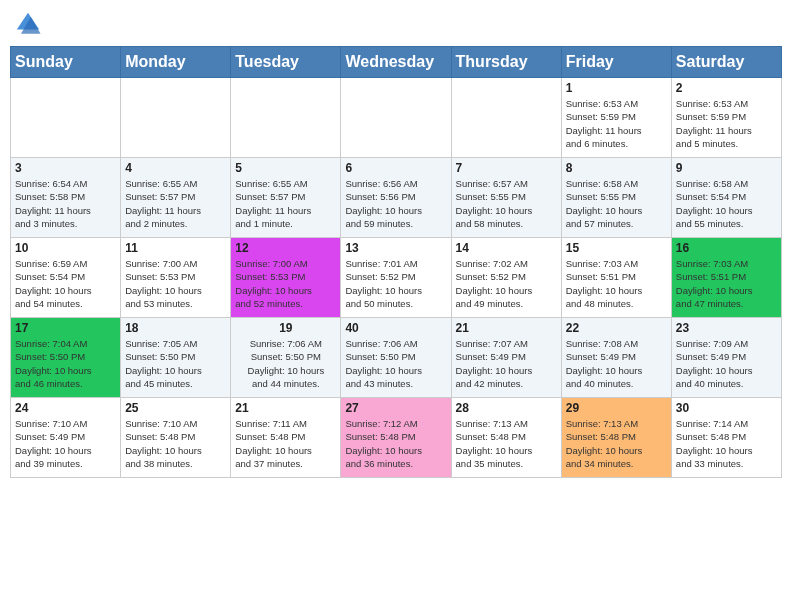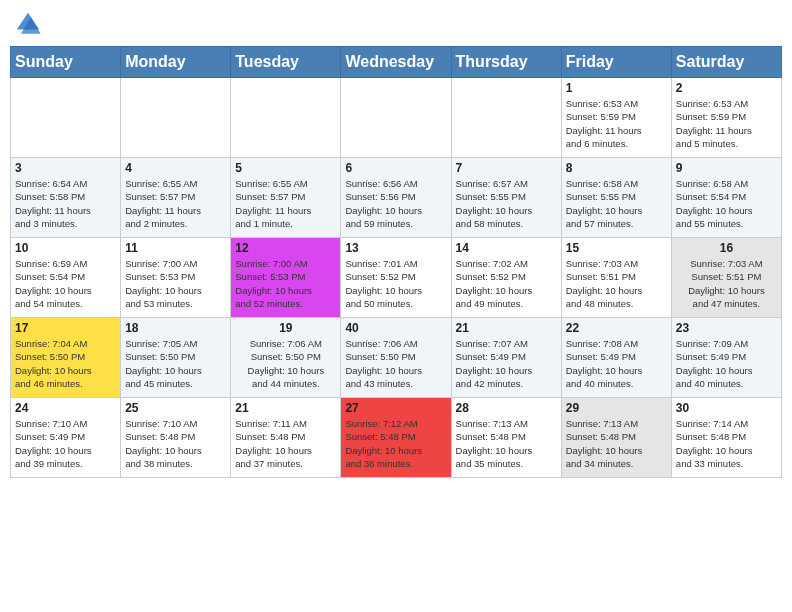--- a/index.html
+++ b/index.html
@@ -195,27 +195,27 @@
           <div class="day-info">Sunrise: 7:01 AM<br>Sunset: 5:52 PM<br>Daylight: 10 hours<br>and 50 minutes.</div>
         </td>
         <td style="background: rgb(255, 255, 255);">
           <span class="day-num">14</span>
           <div class="day-info">Sunrise: 7:02 AM<br>Sunset: 5:52 PM<br>Daylight: 10 hours<br>and 49 minutes.</div>
         </td>
         <td style="background: rgb(255, 255, 255);">
           <span class="day-num">15</span>
           <div class="day-info">Sunrise: 7:03 AM<br>Sunset: 5:51 PM<br>Daylight: 10 hours<br>and 48 minutes.</div>
         </td>
-        <td style="background: #e5e5e5; text-align: center;">
+        <td style="background: #22c55e;">
           <span class="day-num">16</span>
           <div class="day-info">Sunrise: 7:03 AM<br>Sunset: 5:51 PM<br>Daylight: 10 hours<br>and 47 minutes.</div>
         </td>
       </tr>
       <tr>
-        <td style="background: #fde047;">
+        <td style="background: #22c55e;">
           <span class="day-num">17</span>
           <div class="day-info">Sunrise: 7:04 AM<br>Sunset: 5:50 PM<br>Daylight: 10 hours<br>and 46 minutes.</div>
         </td>
         <td style="background: rgb(240, 245, 250);">
           <span class="day-num">18</span>
           <div class="day-info">Sunrise: 7:05 AM<br>Sunset: 5:50 PM<br>Daylight: 10 hours<br>and 45 minutes.</div>
         </td>
         <td style="background: rgb(240, 245, 250); text-align: center;">
           <span class="day-num">19</span>
           <div class="day-info">Sunrise: 7:06 AM<br>Sunset: 5:50 PM<br>Daylight: 10 hours<br>and 44 minutes.</div>
@@ -243,29 +243,29 @@
           <div class="day-info">Sunrise: 7:10 AM<br>Sunset: 5:49 PM<br>Daylight: 10 hours<br>and 39 minutes.</div>
         </td>
         <td style="background: rgb(255, 255, 255);">
           <span class="day-num">25</span>
           <div class="day-info">Sunrise: 7:10 AM<br>Sunset: 5:48 PM<br>Daylight: 10 hours<br>and 38 minutes.</div>
         </td>
         <td style="background: rgb(255, 255, 255);">
           <span class="day-num">21</span>
           <div class="day-info">Sunrise: 7:11 AM<br>Sunset: 5:48 PM<br>Daylight: 10 hours<br>and 37 minutes.</div>
         </td>
-        <td style="background: #ef4444;">
+        <td style="background: #f9a8d4;">
           <span class="day-num">27</span>
           <div class="day-info">Sunrise: 7:12 AM<br>Sunset: 5:48 PM<br>Daylight: 10 hours<br>and 36 minutes.</div>
         </td>
         <td style="background: rgb(255, 255, 255);">
           <span class="day-num">28</span>
           <div class="day-info">Sunrise: 7:13 AM<br>Sunset: 5:48 PM<br>Daylight: 10 hours<br>and 35 minutes.</div>
         </td>
-        <td style="background: #e5e5e5;">
+        <td style="background: #fdba74;">
           <span class="day-num">29</span>
           <div class="day-info">Sunrise: 7:13 AM<br>Sunset: 5:48 PM<br>Daylight: 10 hours<br>and 34 minutes.</div>
         </td>
         <td style="background: rgb(255, 255, 255);">
           <span class="day-num">30</span>
           <div class="day-info">Sunrise: 7:14 AM<br>Sunset: 5:48 PM<br>Daylight: 10 hours<br>and 33 minutes.</div>
         </td>
       </tr>
     </tbody>
 </table>

